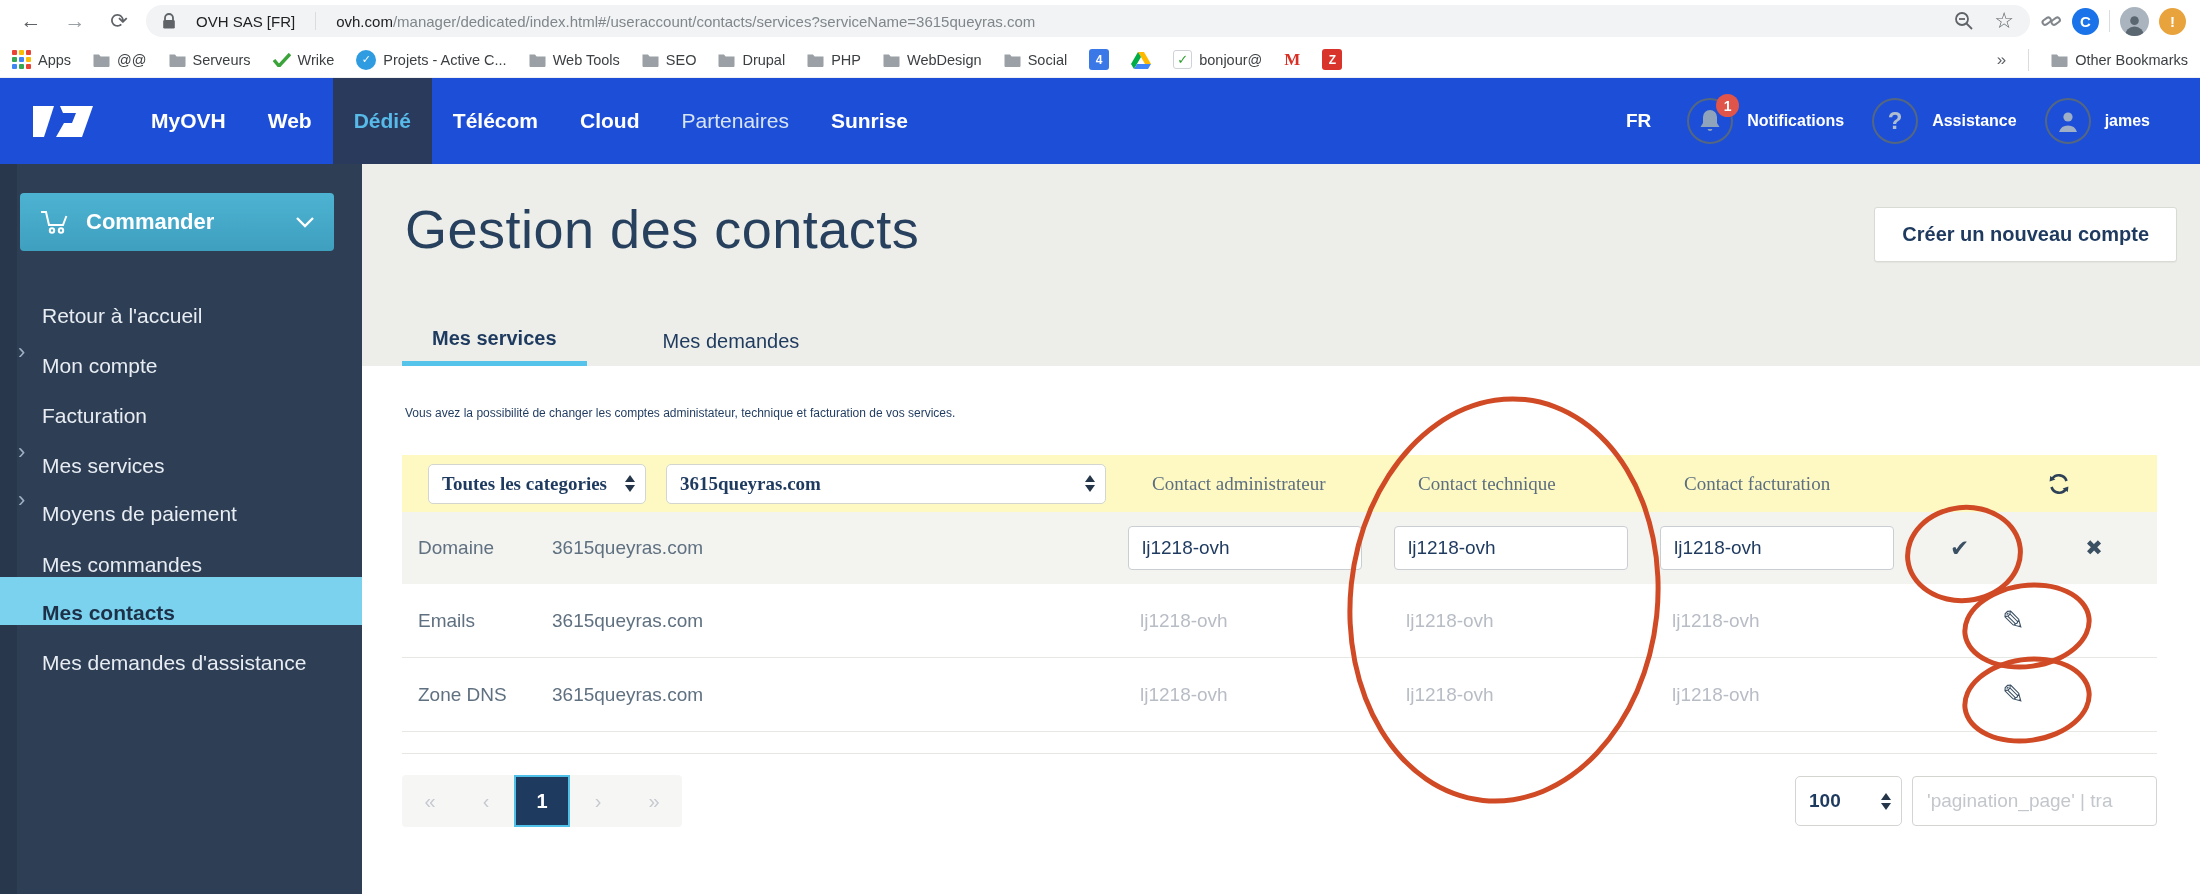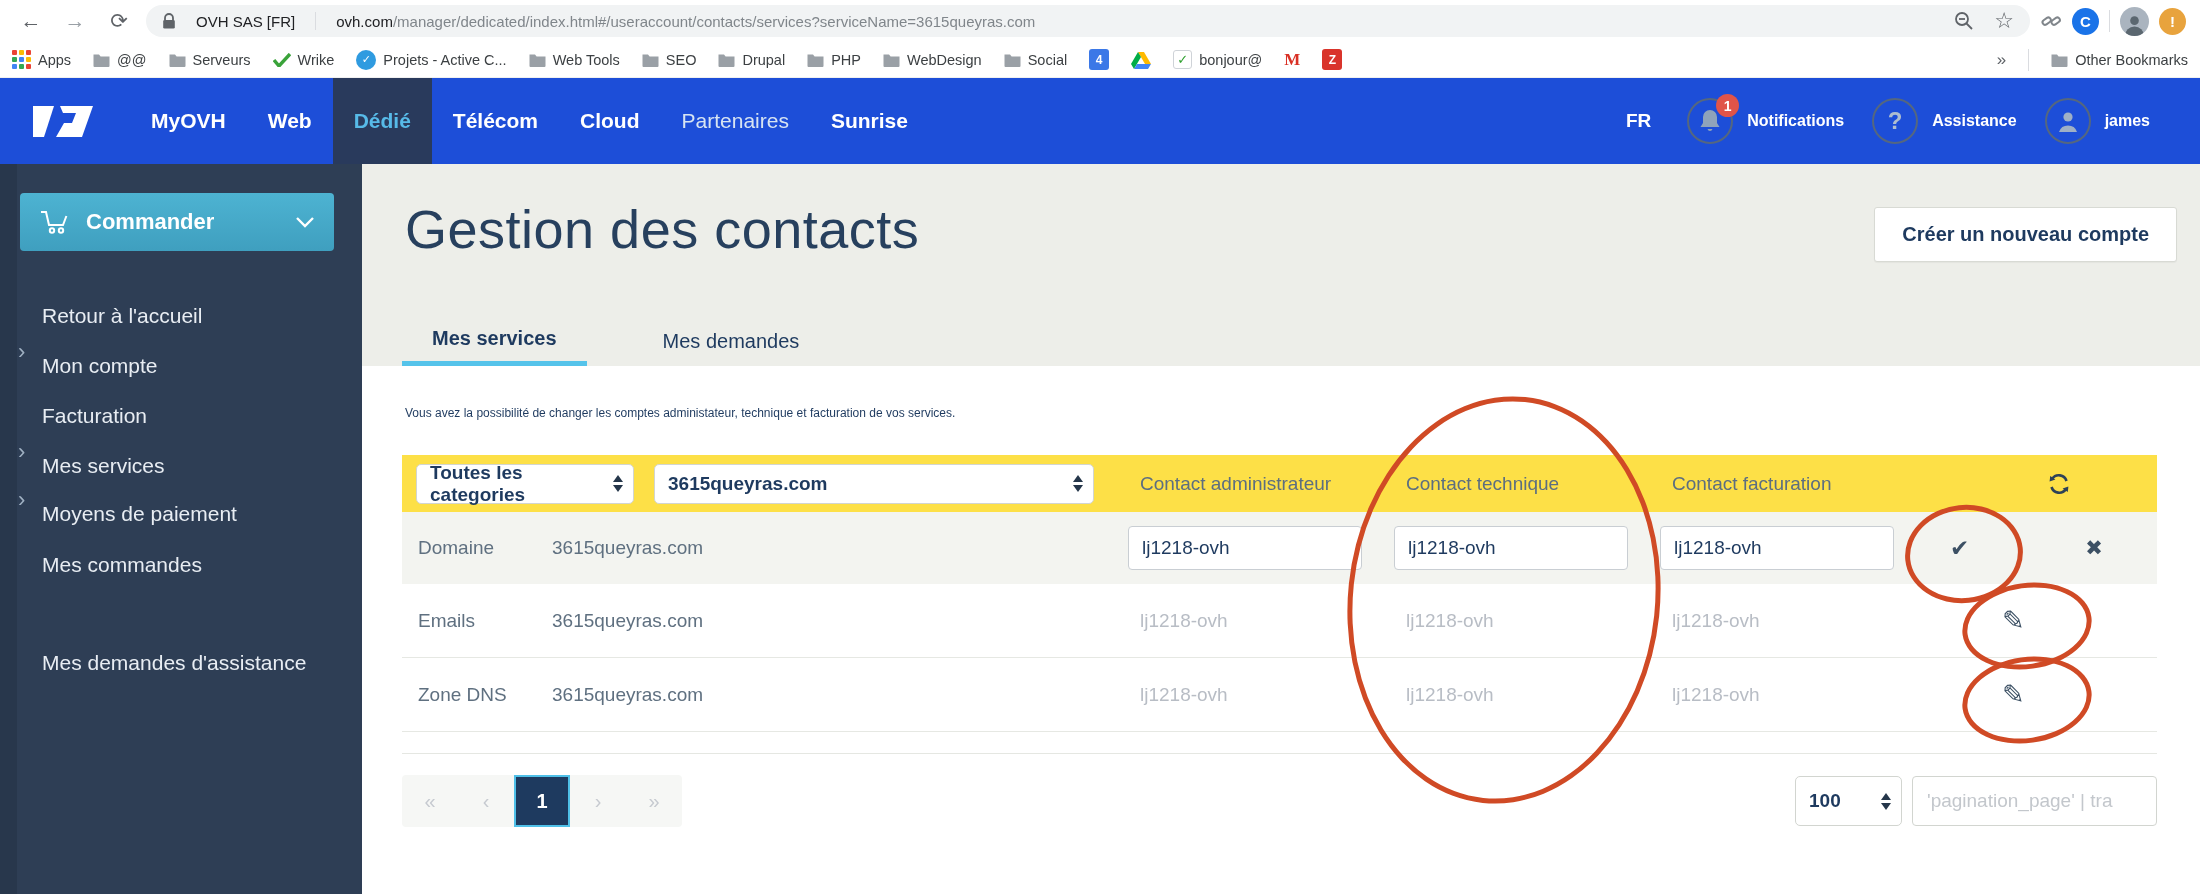--- a/index.html
+++ b/index.html
@@ -86,21 +86,21 @@
     background:#fff; border:1px solid #d8dad4; border-radius:3px; color:#1e3a5f; font-weight:bold;
     font-size:20px; display:flex; align-items:center; box-shadow:0 1px 1px rgba(0,0,0,0.04); }
   .tabs { position:absolute; left:402px; top:316px; height:50px; display:flex; gap:46px; }
   .tab { padding:0 30px; display:flex; align-items:center; font-size:20px; color:#1e3a5f; height:50px; }
   .tab.active { font-weight:bold; border-bottom:5px solid #55c3ea; }
   .intro { position:absolute; left:405px; top:406px; font-size:12px; color:#1e3a5f; }
 
   
   .table { position:absolute; left:402px; top:455px; width:1755px; }
   .trow { display:flex; align-items:center; width:1755px; }
-  .filter-row { height:57px; background:#fde047; padding-left:14px; }
+  .filter-row { height:57px; background:#fef9c3; padding-left:26px;font-family:Liberation Serif, serif; }
   .sel { background:#fff; border:1px solid #d2d5d0; border-radius:5px; height:40px;
     display:flex; align-items:center; justify-content:space-between; padding:0 10px 0 13px;
     font-size:19px; font-weight:bold; color:#1e3a5f; }
   .sel-cat { width:218px; }
   .sel-svc { width:440px; margin-left:20px; }
   .updown { display:flex; flex-direction:column; gap:3px; margin-left:8px; }
   .updown i { display:block; width:0; height:0; border-left:5px solid transparent;
     border-right:5px solid transparent; }
   .updown .up { border-bottom:7px solid #25364a; }
   .updown .dn { border-top:7px solid #25364a; }
@@ -369,20 +369,23 @@
       <span class="chevron">›</span>
       <span>Mes services</span>
     </div>
   <div class="side-item" style="top:312px">
       <span class="chevron">›</span>
       <span>Moyens de paiement</span>
     </div>
   <div class="side-item" style="top:363px">
       <span>Mes commandes</span>
     </div>
+  <div class="side-item active" style="top:413px">
+      <span>Mes contacts</span>
+    </div>
   <div class="side-item" style="top:461px">
       <span>Mes demandes d'assistance</span>
     </div>
 </div>
 
 <div class="main-gray"></div>
 <div class="main-white"></div>
 
 <h1 class="page-title">Gestion des contacts</h1>
 <div class="create-btn">Créer un nouveau compte</div>

